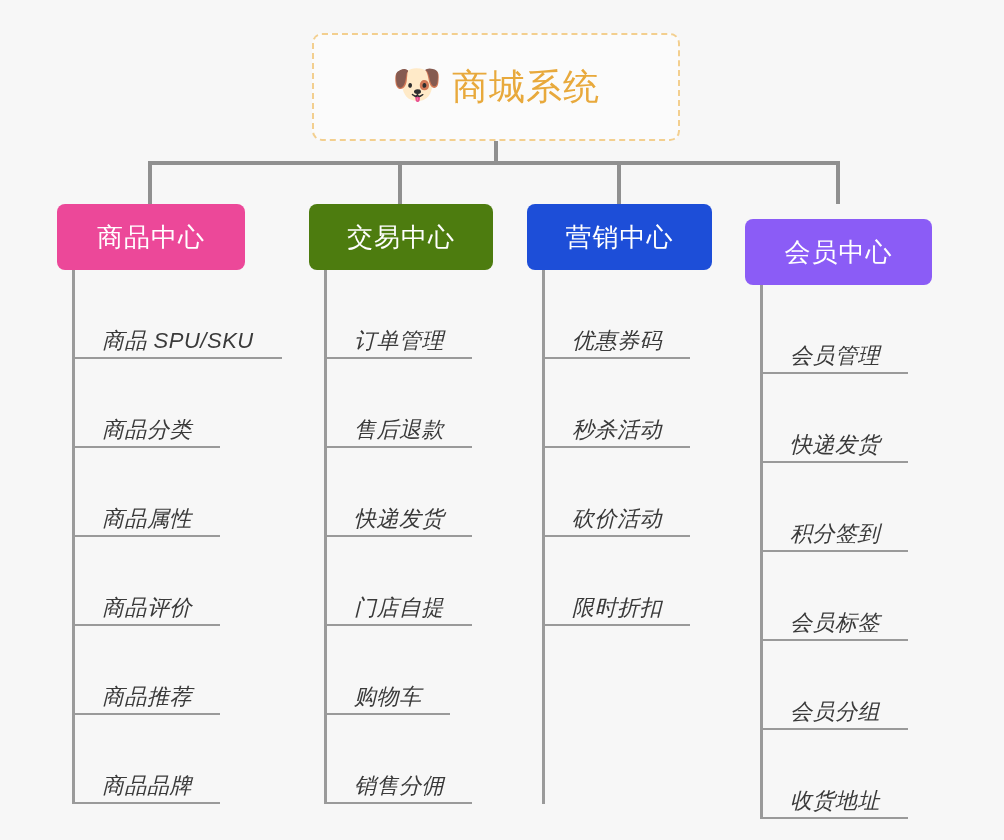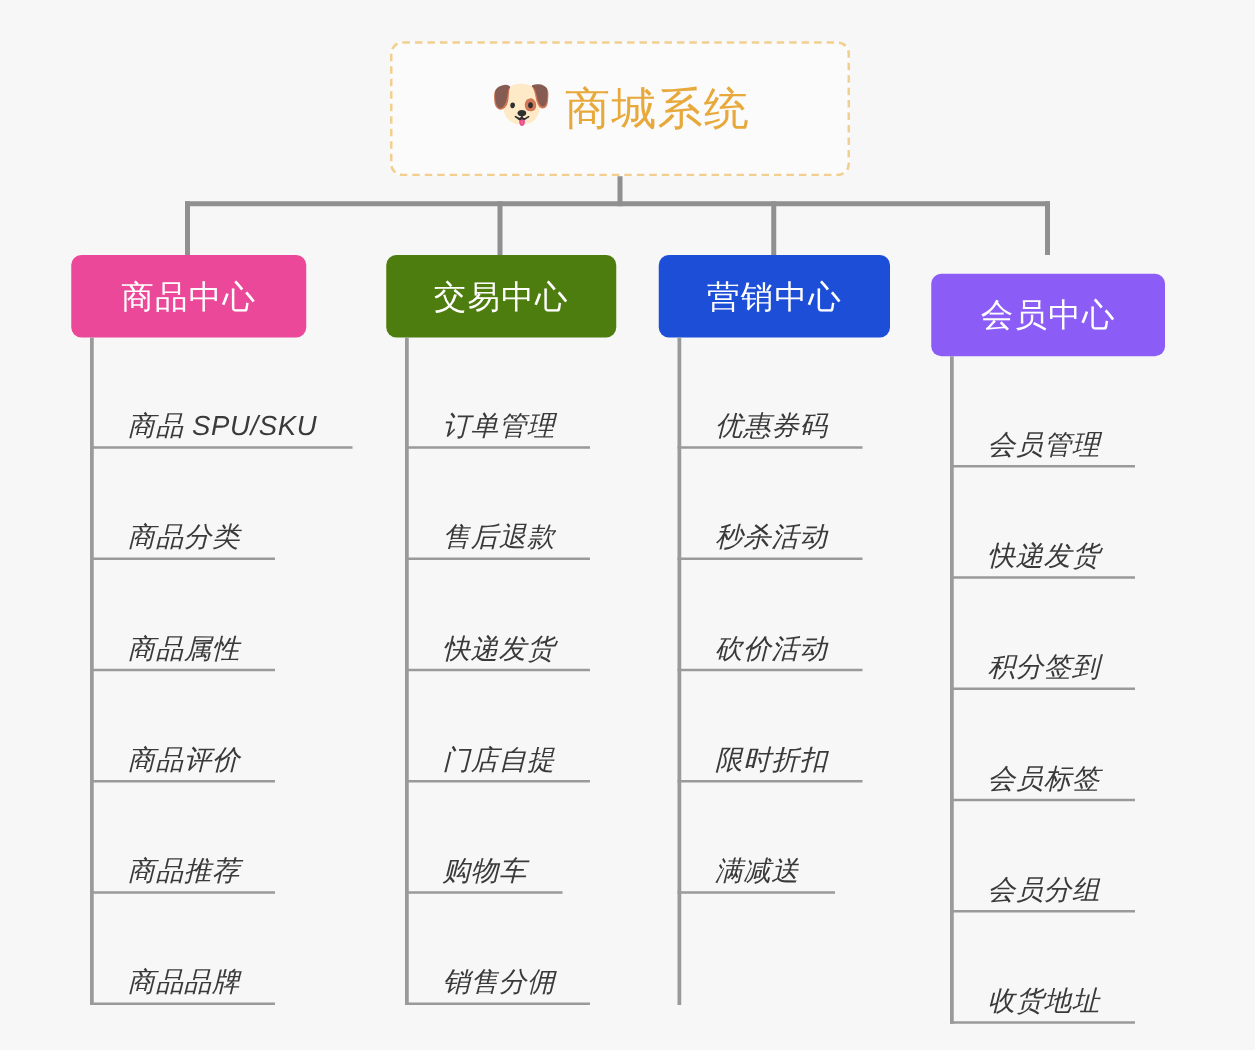--- a/index.html
+++ b/index.html
@@ -220,23 +220,20 @@
             </li>
             <li class="leaf-item">
               <div class="leaf-inner"><span class="leaf-label">秒杀活动</span></div>
             </li>
             <li class="leaf-item">
               <div class="leaf-inner"><span class="leaf-label">砍价活动</span></div>
             </li>
             <li class="leaf-item">
               <div class="leaf-inner"><span class="leaf-label">限时折扣</span></div>
             </li>
-            <li class="leaf-item">
-              <div class="leaf-inner"><span class="leaf-label">满减送</span></div>
-            </li>
           </ul>
         </div>
       </div>
       <div class="column" style="left: 745px; width: 187px;">
         <div class="cat-box" style="background: #8b5cf6; margin-top: 15px;">
           <span class="cat-label">会员中心</span>
         </div>
         <div class="leaf-wrap">
           <div class="spine" style="height: 534px;"></div>
           <ul class="leaf-list">

